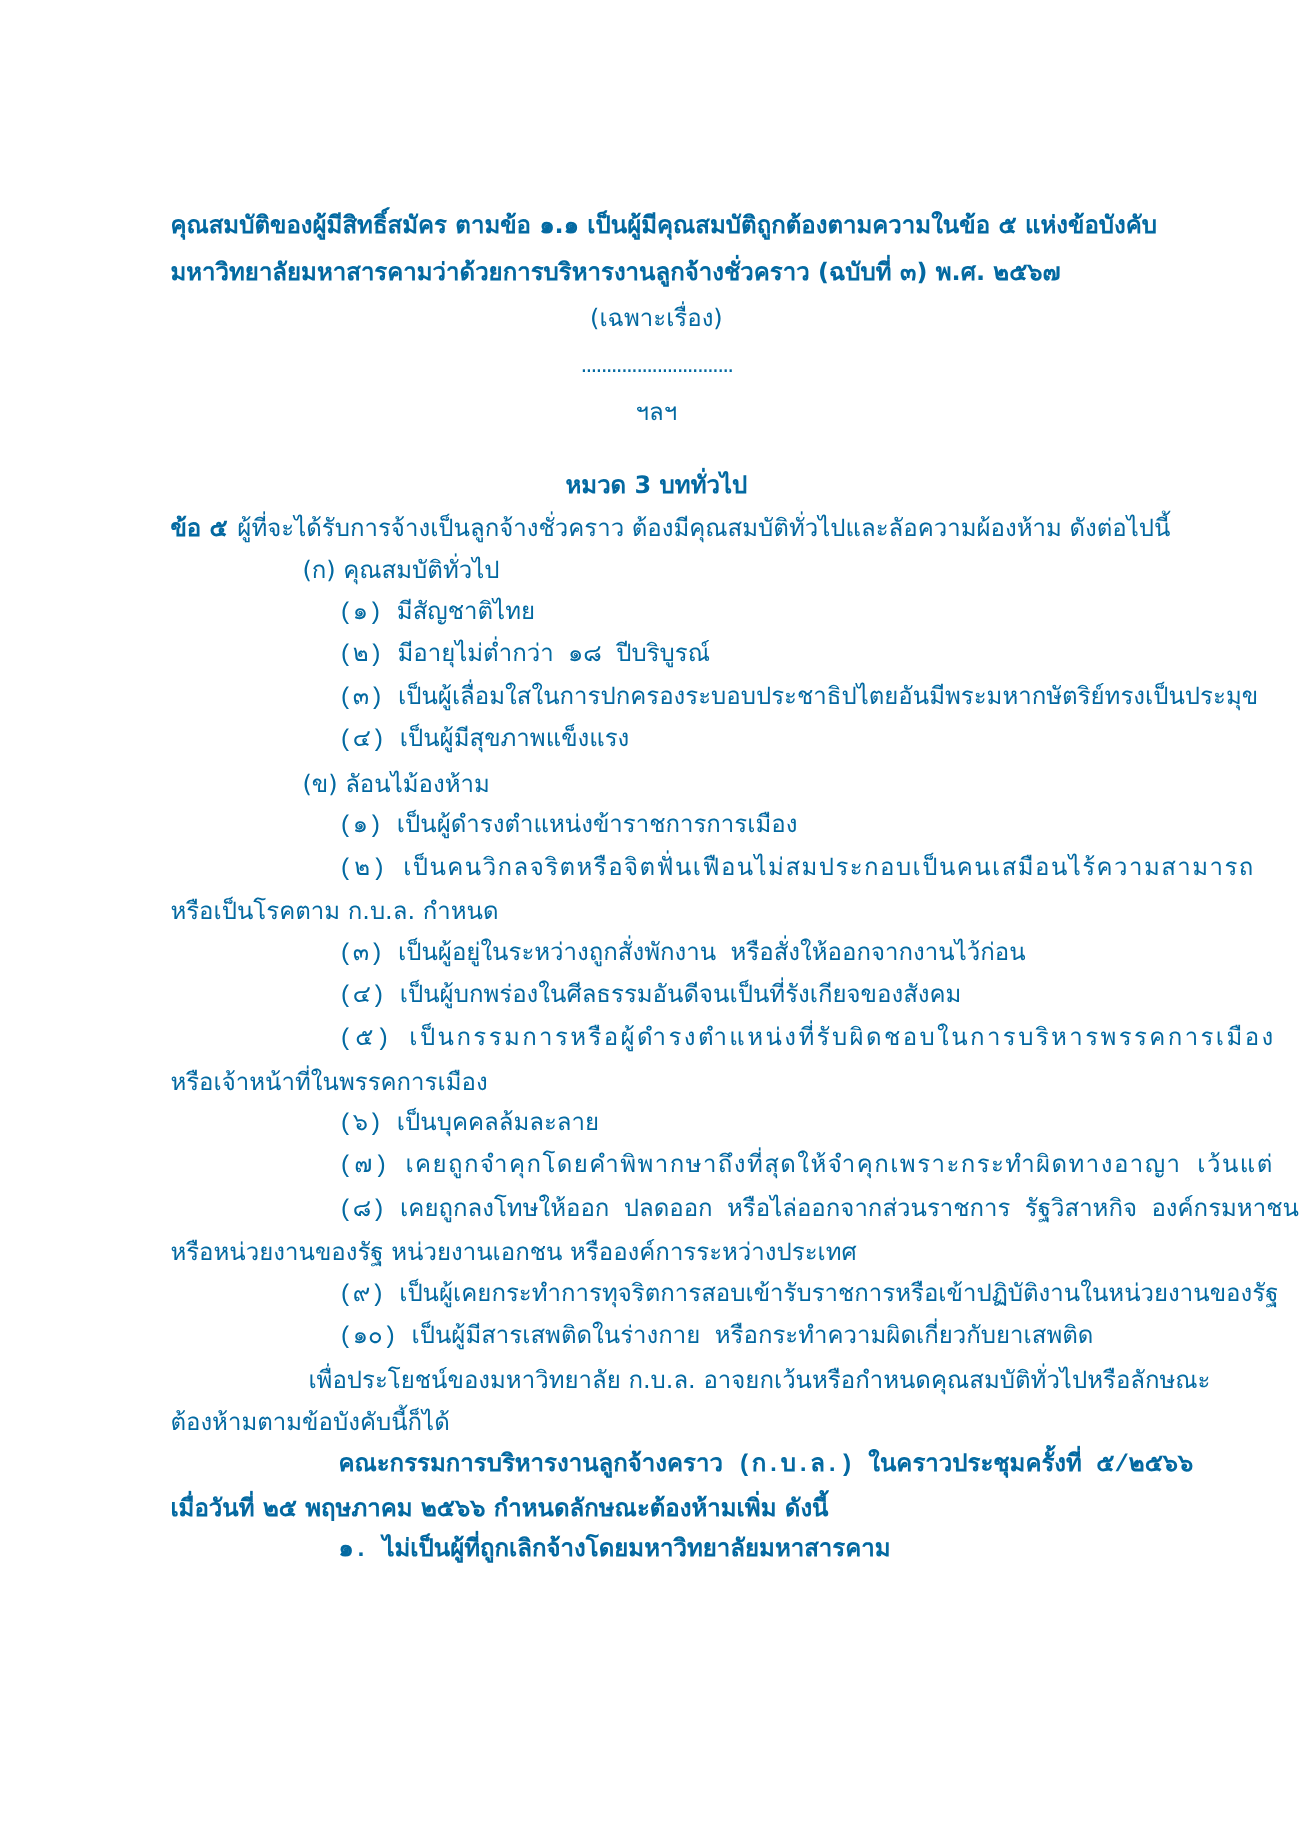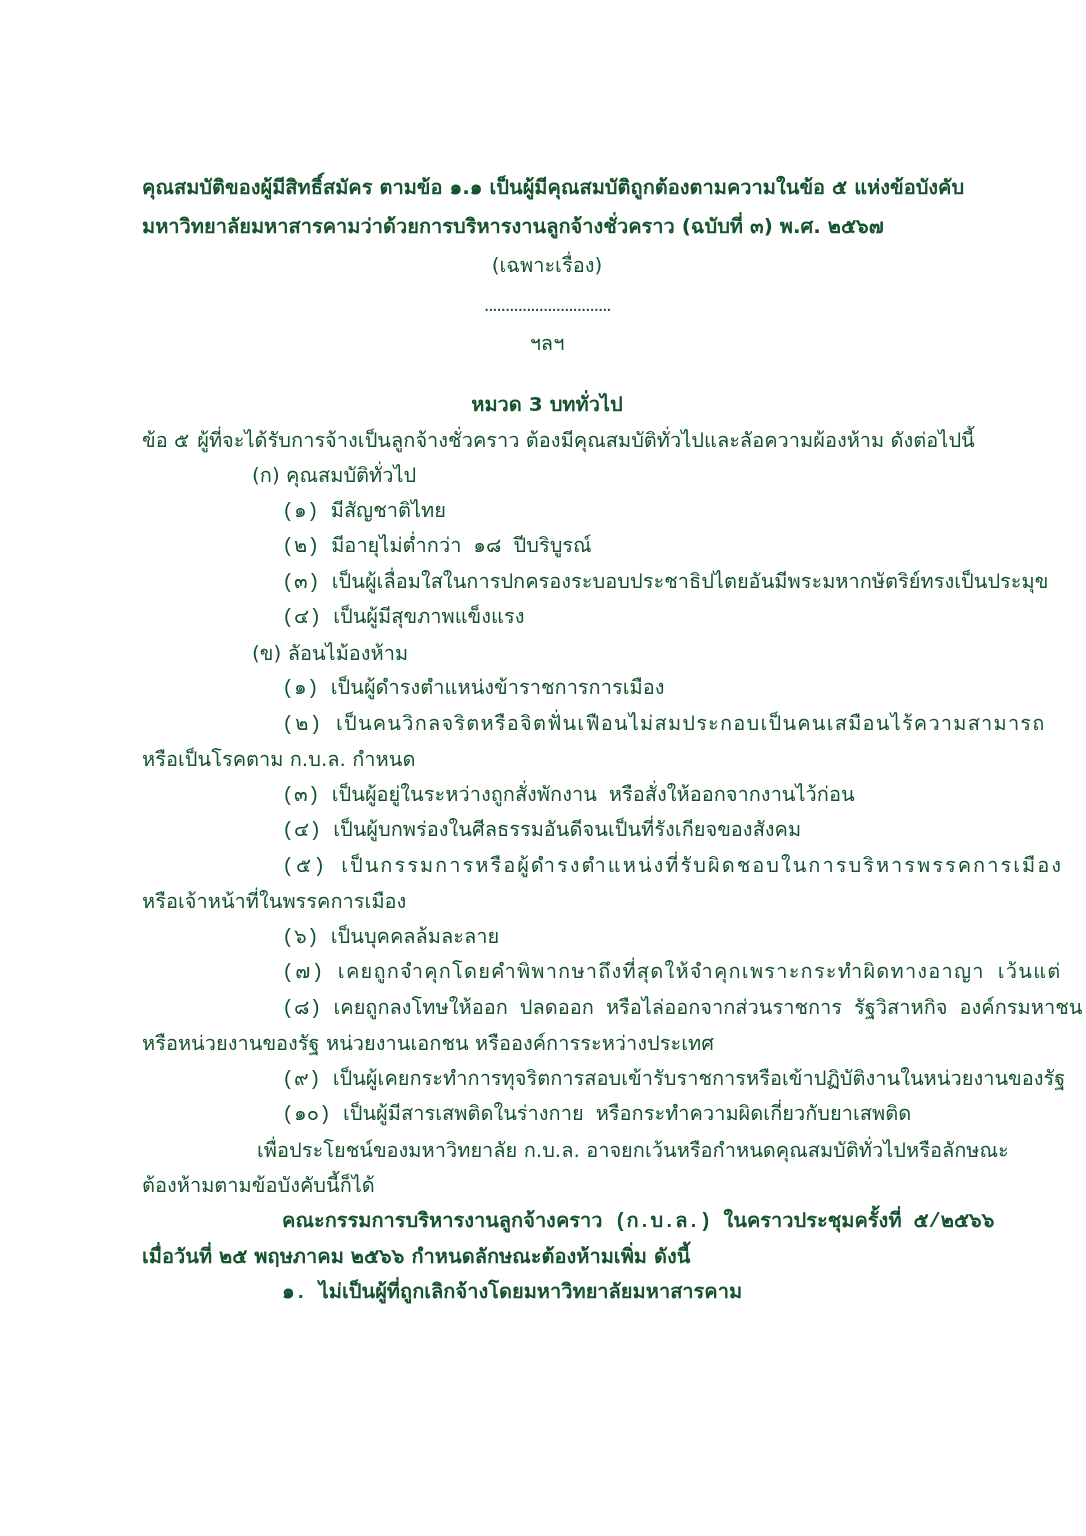--- a/index.html
+++ b/index.html
@@ -2,39 +2,39 @@
 <html><head>
 <meta charset="utf-8">
 <style>
   html, body { margin: 0; padding: 0; background: #ffffff; }
   .page {
     position: relative;
     width: 1086px;
     height: 1536px;
     margin: 0 auto;
     background: #ffffff;
-    color: #14532d;
+    color: #0369a1;
     font-family: "DejaVu Sans", "Liberation Sans", sans-serif;
     font-size: 20px;
     box-sizing: border-box;
     padding: 168px 134px 0 142px;
     overflow: hidden;
   }
   .line { line-height: 35.5px; white-space: nowrap; }
   .hline { line-height: 39px; }
   .bold { font-weight: bold; }
   .center { text-align: center; white-space: normal; }
   .ind-1 { padding-left: 110px; }
   .ind-2 { padding-left: 140px; font-family: Liberation Mono, monospace; }
   .ind-3 { padding-left: 115px; }
   .spread-1 { letter-spacing: 1.2px; }
   .spread-2 { letter-spacing: 2px; }
   .dotted { letter-spacing: -1.5px; font-size: 18px; }
   .gap-sm { height: 24px; }
-  .clause-label { font-weight: normal; margin-right: 8px; }
+  .clause-label { font-weight: bold; margin-right: 8px; }
 </style>
 </head>
 <body>
 
 <div class="page">
 
   <div>
     <div class="line hline bold">คุณสมบัติของผู้มีสิทธิ์สมัคร ตามข้อ ๑.๑ เป็นผู้มีคุณสมบัติถูกต้องตามความในข้อ ๕ แห่งข้อบังคับ</div>
     <div class="line hline bold">มหาวิทยาลัยมหาสารคามว่าด้วยการบริหารงานลูกจ้างชั่วคราว (ฉบับที่ ๓) พ.ศ. ๒๕๖๗</div>
     <div class="line hline center">(เฉพาะเรื่อง)</div>

